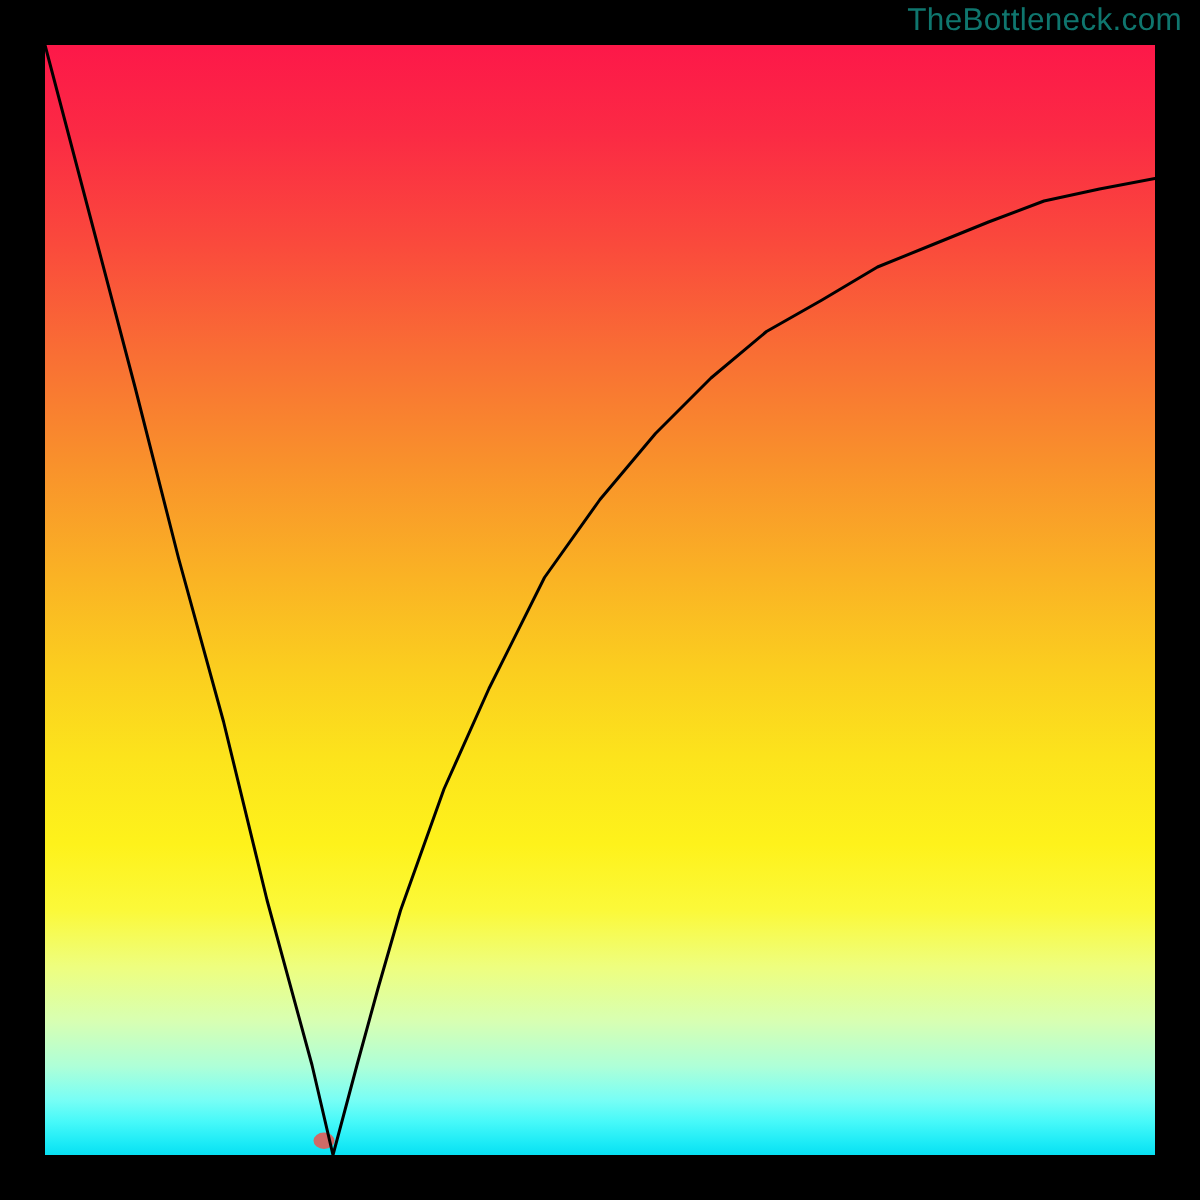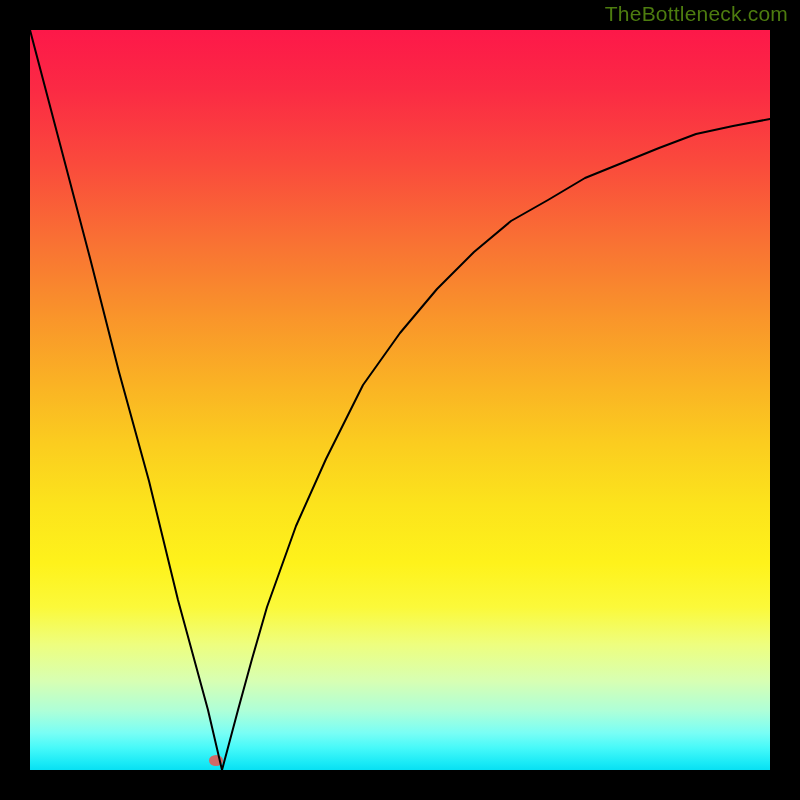--- a/index.html
+++ b/index.html
@@ -14,21 +14,21 @@
   .outer {
     width: 800px;
     height: 800px;
     background: #000;
     position: relative;
   }
   .watermark {
     position: absolute;
     top: 2px;
     right: 12px;
-    color: #4d7c0f;
+    color: #0f766e;
     font-size: 21px;
     font-weight: 500;
     letter-spacing: 0.2px;
     z-index: 30;
   }
   .plot-area {
     position: absolute;
     left: 30px;
     top: 30px;
     width: 740px;

